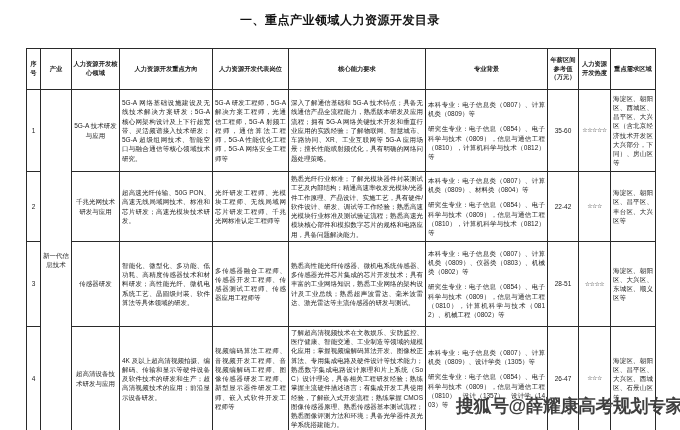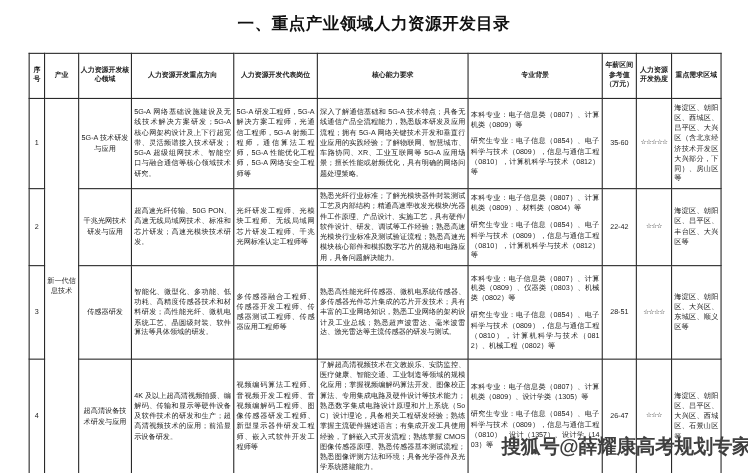--- a/index.html
+++ b/index.html
@@ -7,21 +7,21 @@
     width:680px;height:430px;
     background:#ffffff;
     font-family:"Liberation Sans",sans-serif;
     color:#1c1c1c;
     position:relative;
     overflow:hidden;
   }
   .page-title{
     position:absolute;top:12px;left:0;width:680px;
     text-align:center;
-    font-size:15px;font-weight:bold;
+    font-size:12px;font-weight:bold;
     font-family:"Liberation Serif",serif;
     color:#111;
     letter-spacing:0.5px;
     margin:0;
   }
   table.hrtable{
     position:absolute;left:26px;top:48px;
     width:630px;
     border-collapse:collapse;
     table-layout:fixed;

